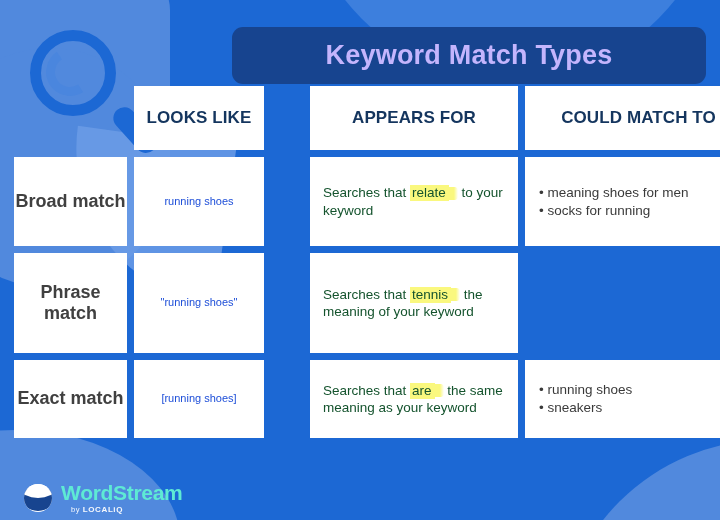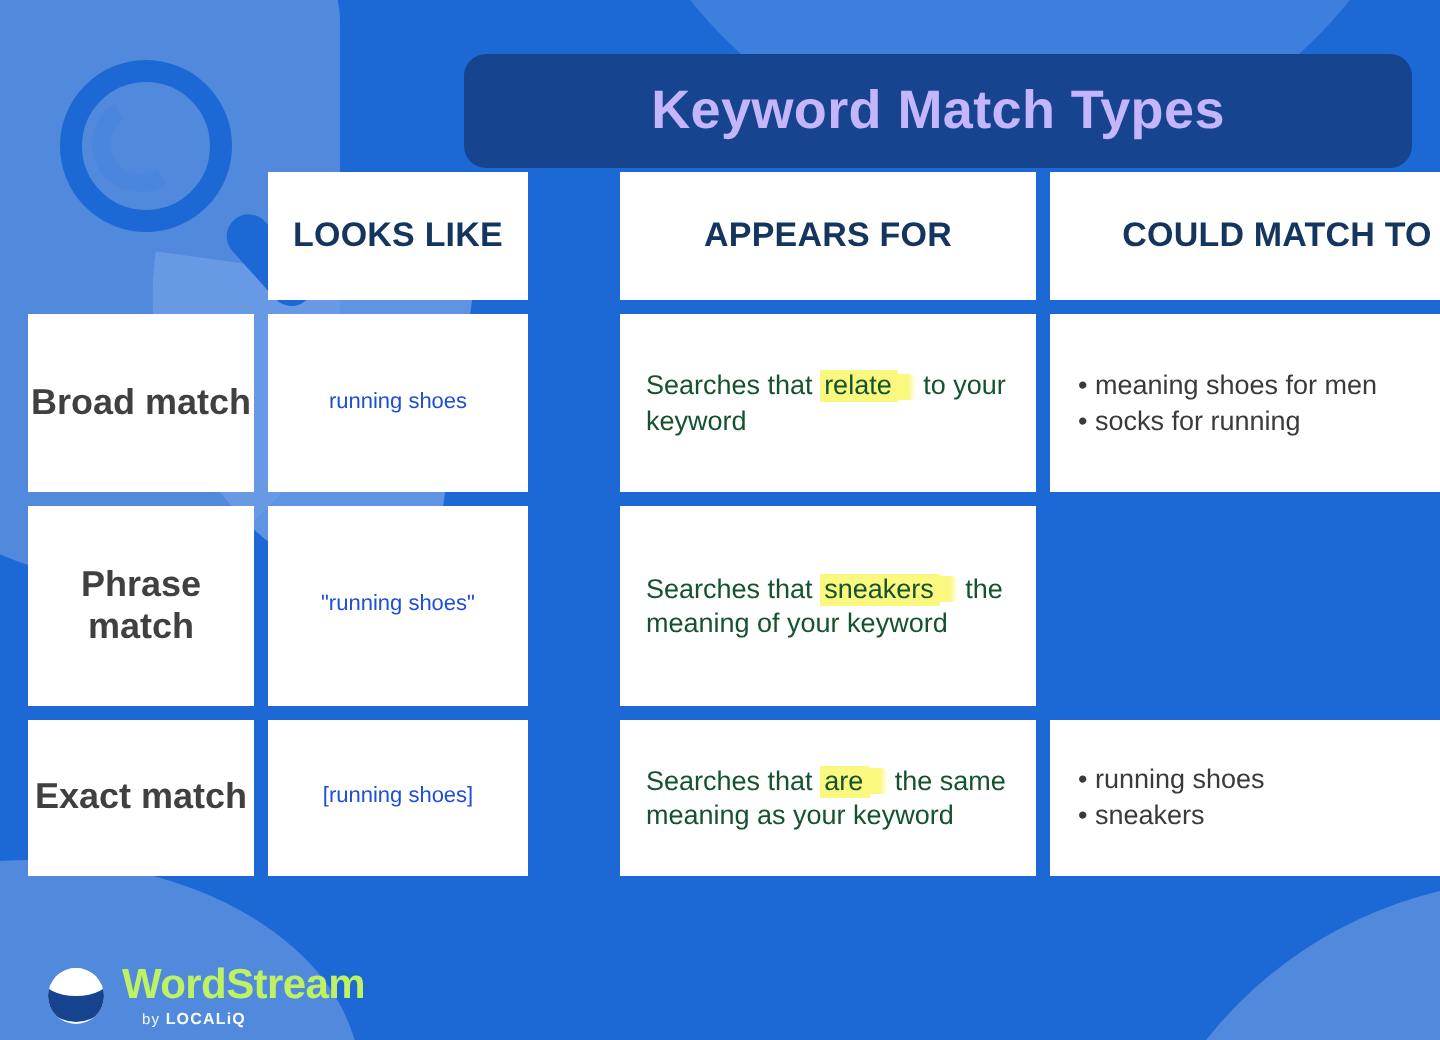--- a/index.html
+++ b/index.html
@@ -132,21 +132,21 @@
   }
   .logo-mark .wave{
     position:absolute;left:-5px;top:5px;width:38px;height:22px;
     background:#17448f;border-radius:0 0 19px 19px;
   }
   .logo-mark .wave:after{
     content:"";position:absolute;left:2px;top:-9px;width:34px;height:18px;
     background:#ffffff;border-radius:50%;
   }
   .logo-words{display:flex;flex-direction:column;line-height:1;}
-  .logo-name{color:#bef264;font-size:21px;font-weight:bold;letter-spacing:-.3px;}
+  .logo-name{color:#5eead4;font-size:21px;font-weight:bold;letter-spacing:-.3px;}
   .logo-sub{
     color:#ffffff;font-size:8px;font-weight:bold;letter-spacing:.6px;
     margin-top:3px;margin-left:10px;opacity:.95;
   }
   .logo-sub .by{font-weight:normal;font-size:7.5px;}
 </style>
 </head>
 <body>
 
 <div id="canvas">
@@ -204,21 +204,21 @@
     </div>
 
     <div class="row row-body r2">
       <div class="cell c1">
         <div class="match-name">Phrase match</div>
       </div>
       <div class="cell c2">
         <div class="looks-like">"running shoes"</div>
       </div>
       <div class="cell c3">
-        <div class="appears-for">Searches that <span class="hl">sneakers</span><span class="hl-tail"></span> the meaning of your keyword</div>
+        <div class="appears-for">Searches that <span class="hl">tennis</span><span class="hl-tail"></span> the meaning of your keyword</div>
       </div>
     </div>
 
     <div class="row row-body r3">
       <div class="cell c1">
         <div class="match-name">Exact match</div>
       </div>
       <div class="cell c2">
         <div class="looks-like">[running shoes]</div>
       </div>

